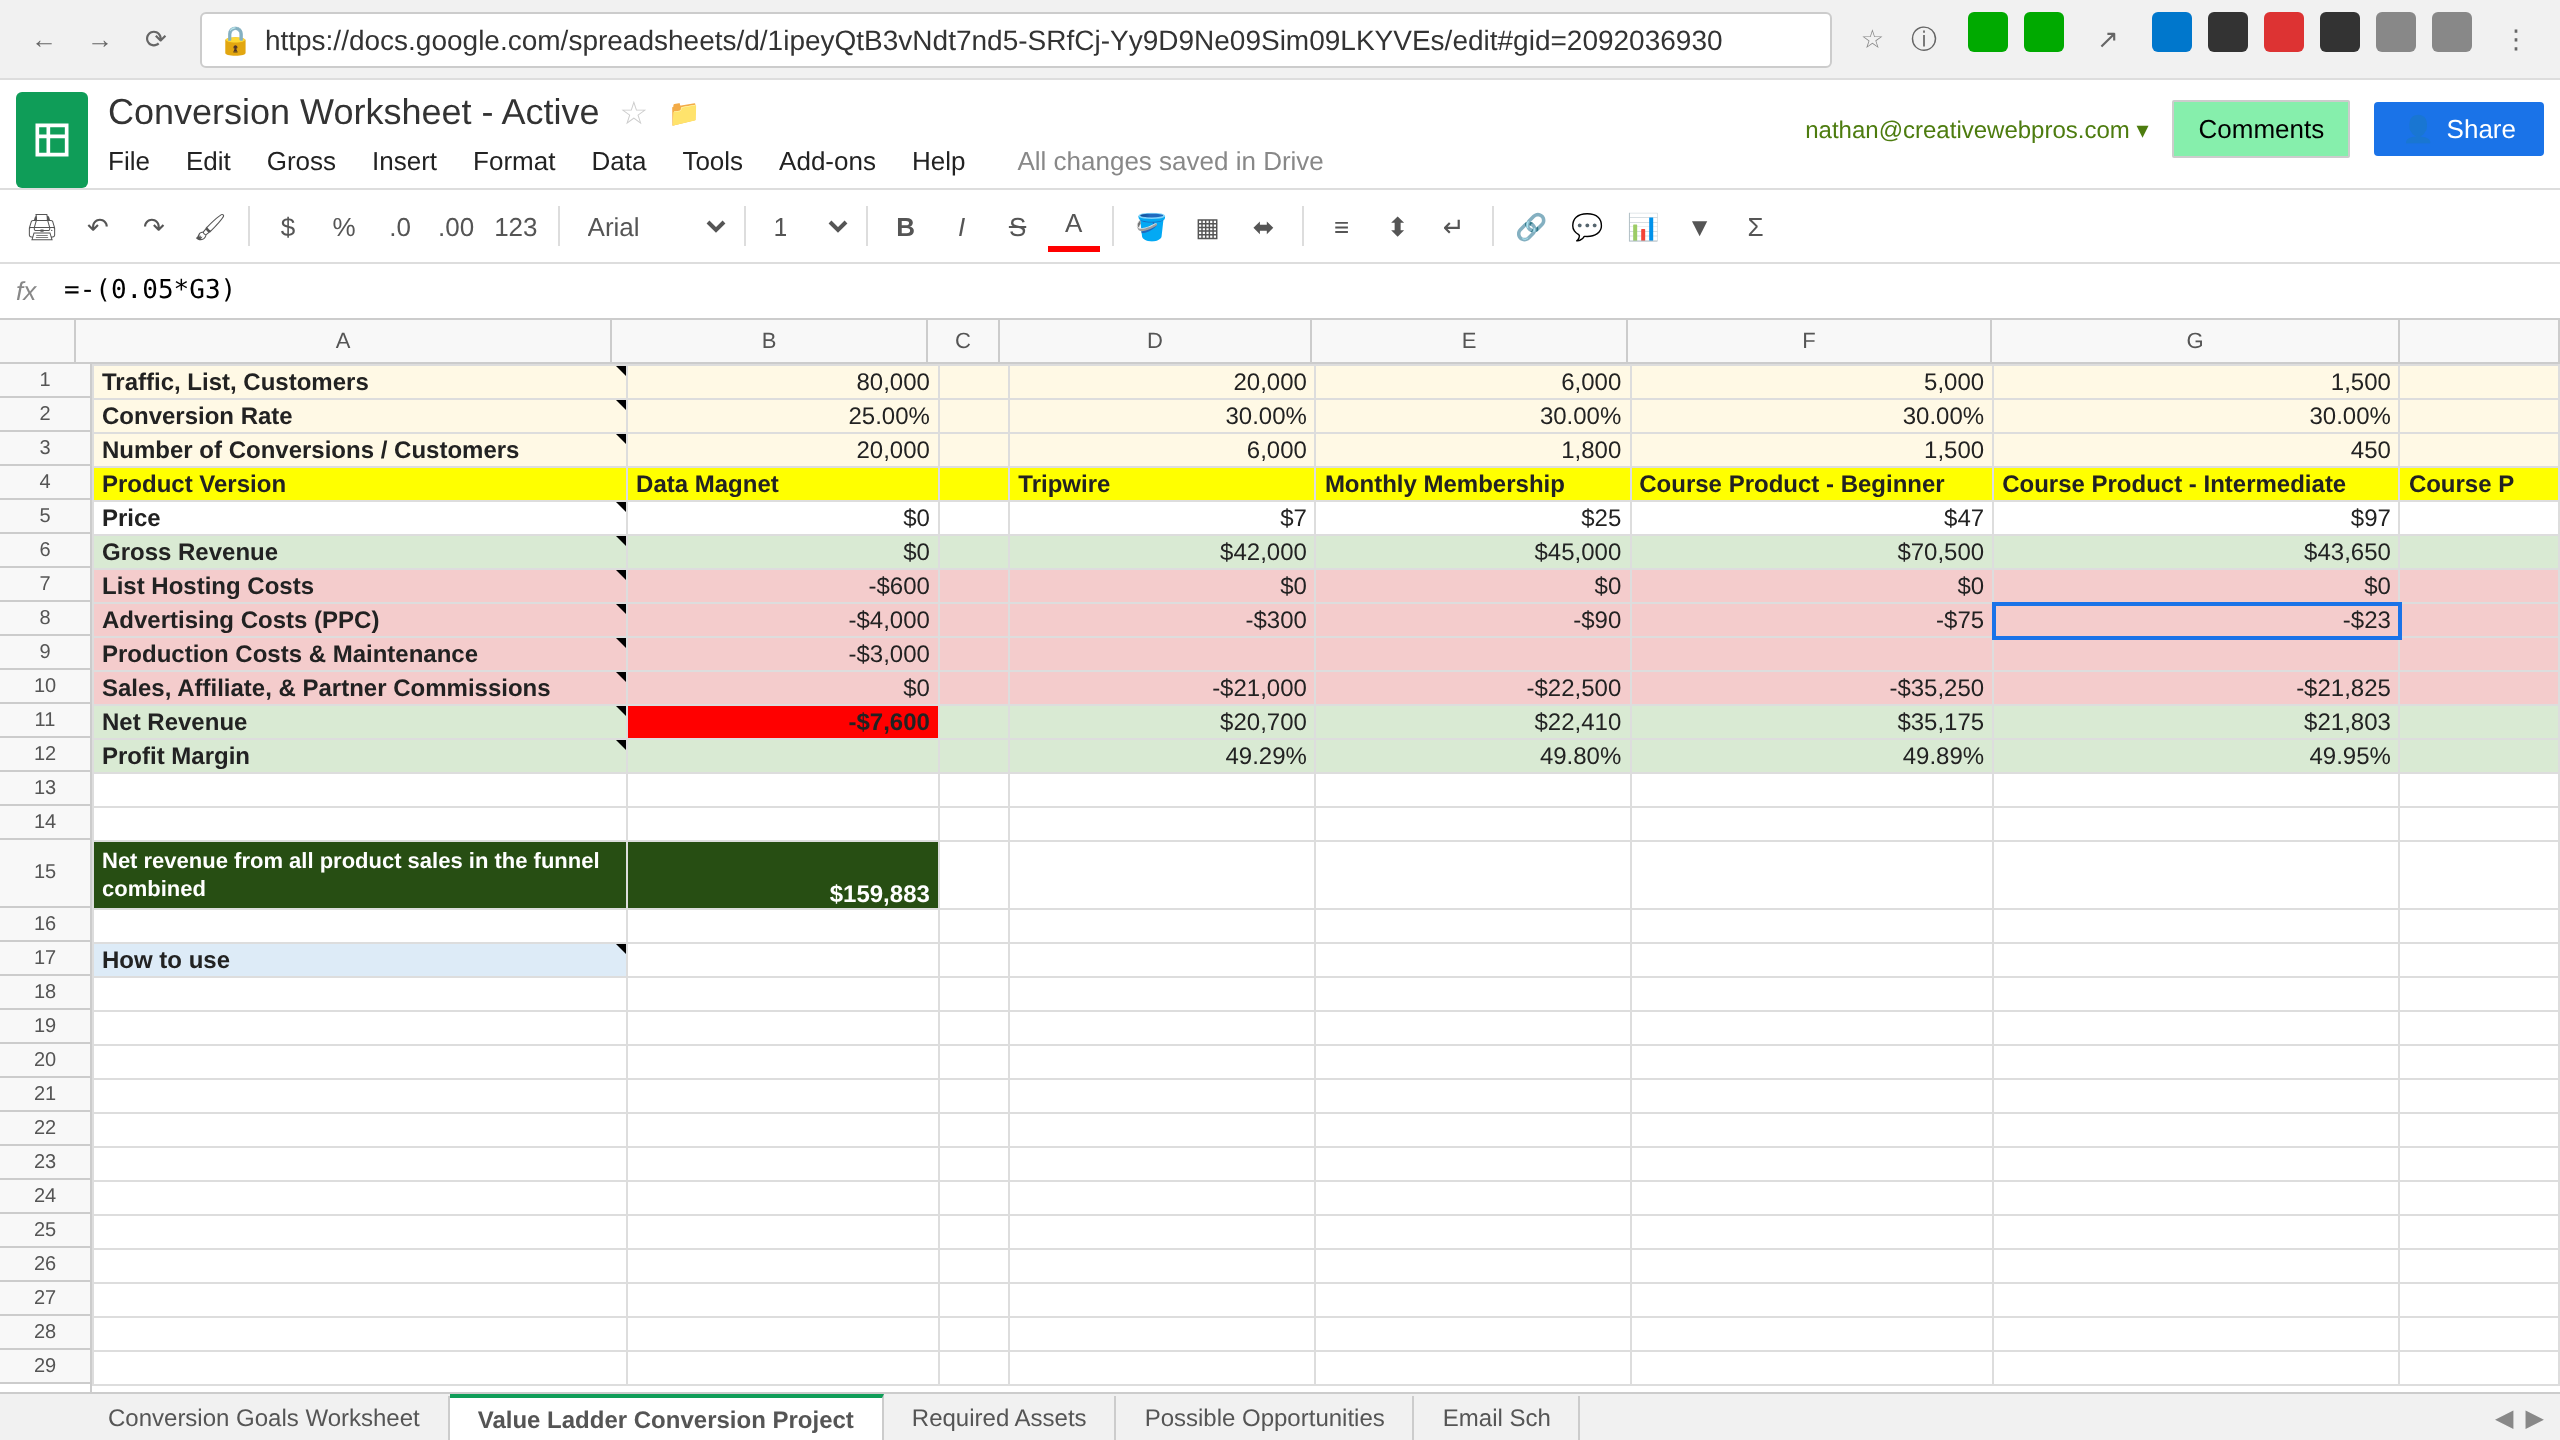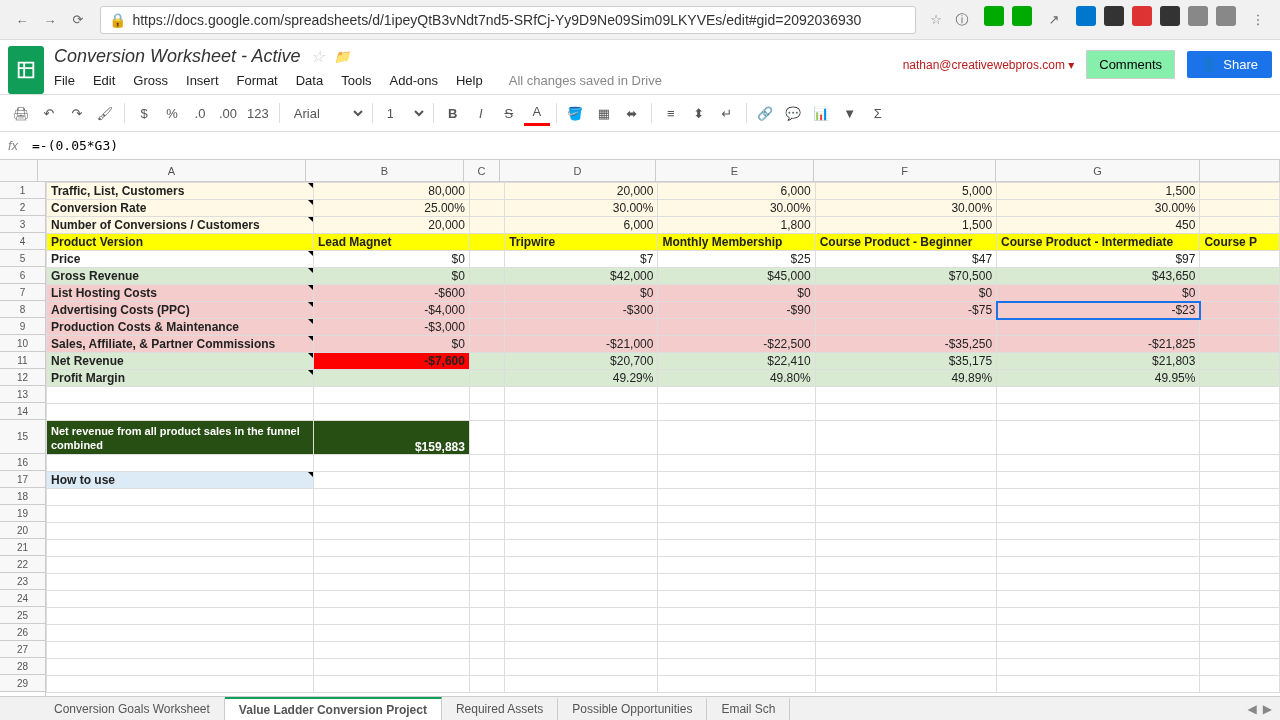--- a/index.html
+++ b/index.html
@@ -15,29 +15,29 @@
 .ext-icon.green { background: #0a0; }
 .ext-icon.red { background: #d33; }
 .ext-icon.blue { background: #07c; }
 .ext-icon.dark { background: #333; }
 
 
 .sheets-header { display: flex; align-items: flex-start; padding: 6px 8px 0; }
 .logo { width: 36px; height: 48px; background: #0f9d58; border-radius: 3px; display: flex; align-items: center; justify-content: center; color: #fff; font-size: 18px; margin-right: 10px; }
 .logo svg { width: 22px; height: 22px; fill: #fff; }
 .title-area { flex: 1; }
-.title-row { display: flex; align-items: center; gap: 10px; font-style: italic; }
+.title-row { display: flex; align-items: center; gap: 10px; }
 .doc-title { font-size: 18px; color: #333; }
 .star { color: #ccc; font-size: 16px; cursor: pointer; }
 .folder-icon { color: #888; }
 .menu-row { display: flex; align-items: center; gap: 18px; padding: 6px 0 4px; font-size: 13px; }
 .menu-item { cursor: pointer; color: #222; }
 .save-status { color: #888; margin-left: 8px; }
 .right-header { display: flex; align-items: center; gap: 12px; padding-top: 4px; }
-.user-email { font-size: 12px; color: #b91c1c; }
+.user-email { font-size: 12px; color: #4d7c0f; }
 .comments-btn { border: 1px solid #ccc; padding: 6px 12px; background: #86efac; font-size: 13px; cursor: pointer; border-radius: 1px; }
 .share-btn { background: #1a73e8; color: #fff; padding: 6px 14px; font-size: 13px; cursor: pointer; border: none; border-radius: 2px; display: flex; align-items: center; gap: 6px; }
 
 
 .toolbar { border-top: 1px solid #ddd; border-bottom: 1px solid #ddd; padding: 4px 8px; display: flex; align-items: center; gap: 2px; height: 38px; }
 .tb-btn { min-width: 26px; height: 26px; display: flex; align-items: center; justify-content: center; color: #555; cursor: pointer; font-size: 13px; padding: 0 4px; }
 .tb-sep { width: 1px; height: 20px; background: #ddd; margin: 0 4px; }
 .tb-select { border: none; font-size: 13px; color: #555; padding: 2px 18px 2px 4px; background: transparent; cursor: pointer; }
 .bold { font-weight: bold; }
 .italic { font-style: italic; }
@@ -276,21 +276,21 @@
             <td class="num">20,000</td>
             <td></td>
             <td class="num">6,000</td>
             <td class="num">1,800</td>
             <td class="num">1,500</td>
             <td class="num">450</td>
             <td></td>
           </tr>
           <tr class="yellow-row">
             <td style="background: rgb(255, 255, 0);">Product Version</td>
-            <td>Lead Magnet</td>
+            <td>Data Magnet</td>
             <td></td>
             <td>Tripwire</td>
             <td>Monthly Membership</td>
             <td>Course Product - Beginner</td>
             <td>Course Product - Intermediate</td>
             <td>Course P</td>
           </tr>
           <tr>
             <td class="bold-cell note-marker">Price</td>
             <td class="num">$0</td>

